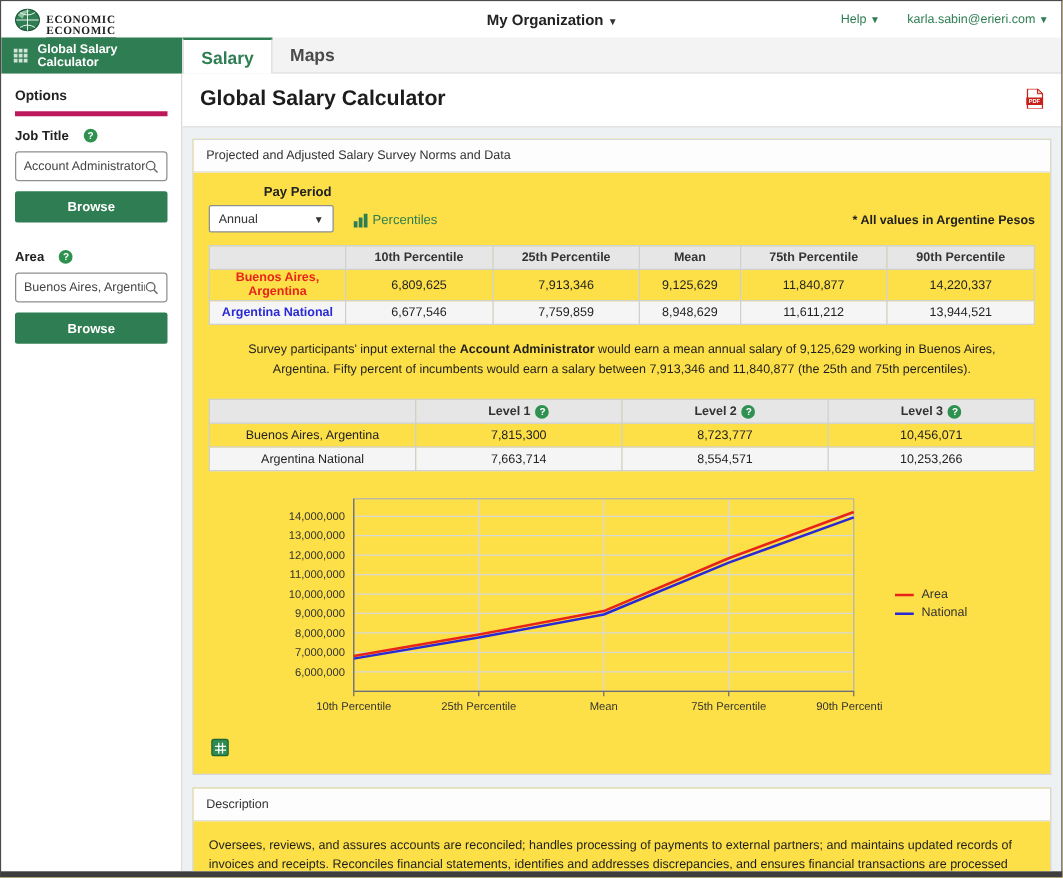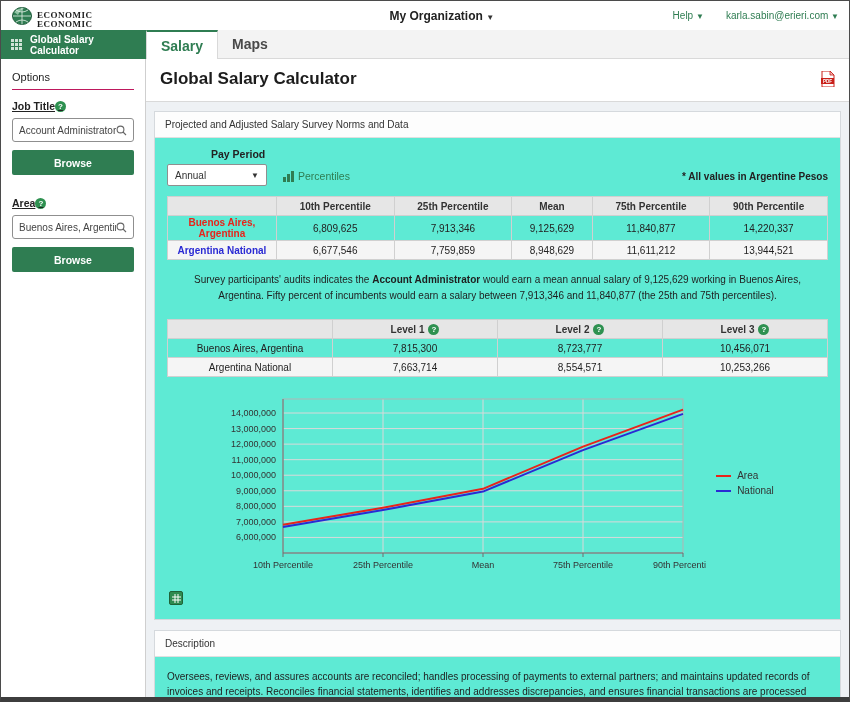--- a/index.html
+++ b/index.html
@@ -26,37 +26,37 @@
   .waffle { display:grid; grid-template-columns:repeat(3,3px); grid-gap:1px; }
   .waffle span { width:3px; height:3px; background:#cfe3d6; }
   .tabs { flex:1; background:#f3f3f3; border-bottom:1px solid #d9d9d9; display:flex; align-items:stretch; }
   .tab { padding:0 14px; display:flex; align-items:center; font-size:14px; font-weight:bold; color:#4a4a4a; cursor:pointer; }
   .tab.active { background:#fff; color:var(--green,#2f7d52); border-top:2px solid var(--green,#2f7d52);
                 border-left:1px solid #d9d9d9; border-right:1px solid #d9d9d9; margin-bottom:-1px; }
 
   
   .content { flex:1; display:flex; min-height:0; }
   .sidebar { width:145px; background:#fff; border-right:1px solid #cfcfcf; padding:12px 11px; flex:0 0 auto; }
-  .options-title { font-size:11px; font-weight:normal; color:#222; border-bottom:1px solid #be185d; padding-bottom:6px; margin-bottom:10px; }
-  .field-label { font-size:10.5px; font-weight:bold; color:#222; margin:8px 0 6px; display:flex; align-items:center; gap:0;text-decoration:underline; }
+  .options-title { font-size:11px; font-weight:bold; color:#222; border-bottom:4px solid #be185d; padding-bottom:6px; margin-bottom:10px; }
+  .field-label { font-size:10.5px; font-weight:bold; color:#222; margin:8px 0 6px; display:flex; align-items:flex-start; gap:12px; }
   .help-icon { width:11px; height:11px; border-radius:50%; background:#2e9150; color:#fff; font-size:8px; font-weight:bold;
                display:inline-flex; align-items:center; justify-content:center; flex:0 0 auto; }
   .search-box { display:flex; align-items:center; border:1px solid #8f8f8f; border-radius:3px; height:24px; padding:0 6px; background:#fff; }
   .search-box input { border:0; outline:0; flex:1; font-size:10px; color:#444; width:80px; font-family:inherit; }
   .browse-btn { width:100%; height:25px; background:var(--green,#2f7d52); color:#fff; border:0; border-radius:2px;
                 font-size:10.5px; font-weight:bold; margin-top:8px; cursor:pointer; font-family:inherit; }
   .area-group { margin-top:22px; }
 
   .main { flex:1; background:#eef1f4; display:flex; flex-direction:column; min-width:0; }
   .title-strip { background:#fff; border-bottom:1px solid #d9d9d9; padding:10px 14px 12px; display:flex; align-items:center; justify-content:space-between; }
   .page-title { font-size:17px; font-weight:bold; color:#1c1c1c; }
   .pdf-icon { width:15px; height:16px; position:relative; cursor:pointer; }
 
   .main-scroll { flex:1; padding:9px 8px; overflow:hidden; }
-  .panel { background:#5eead4; border:1px solid #d5d9dd; margin-bottom:10px; }
+  .panel { background:#fde047; border:1px solid #d5d9dd; margin-bottom:10px; }
   .panel-header { padding:7px 10px; font-size:10px; color:#333; border-bottom:1px solid #e0e0e0; background:#fdfdfd; }
   .panel-body { padding:10px 12px; }
 
   .controls-row { display:flex; align-items:flex-end; justify-content:space-between; margin-bottom:10px; }
   .pay-period-label { font-size:10.5px; font-weight:bold; color:#222; margin-bottom:4px;padding-left:44px; }
   .select-box { width:100px; height:22px; border:1px solid #8f8f8f; border-radius:2px; display:flex; align-items:center;
                 justify-content:space-between; padding:0 7px; font-size:10px; color:#333; background:#fff; cursor:pointer;gap:24px; }
   .controls-left { display:flex; align-items:flex-end; gap:16px; }
   .percentiles-link { display:flex; align-items:flex-end; gap:4px; color:var(--green,#2f7d52); font-size:10.5px; cursor:pointer; padding-bottom:4px; }
   .bar-icon { display:inline-flex; align-items:flex-end; gap:1px; }
@@ -241,21 +241,21 @@
                   <td class="lbl-blue">Argentina National</td>
                   <td>6,677,546</td>
                   <td>7,759,859</td>
                   <td>8,948,629</td>
                   <td>11,611,212</td>
                   <td>13,944,521</td>
                 </tr>
               </tbody>
             </table>
 
-            <p class="summary"><span>Survey participants' audits indicates the </span><b>Account Administrator</b><span> would earn a mean annual salary of 9,125,629 working in Buenos Aires, Argentina. Fifty percent of incumbents would earn a salary between 7,913,346 and 11,840,877 (the 25th and 75th percentiles).</span></p>
+            <p class="summary"><span>Survey participants' input external the </span><b>Account Administrator</b><span> would earn a mean annual salary of 9,125,629 working in Buenos Aires, Argentina. Fifty percent of incumbents would earn a salary between 7,913,346 and 11,840,877 (the 25th and 75th percentiles).</span></p>
 
             <div class="lvl-wrap">
               <table class="lvl-table">
                 <thead>
                   <tr>
                     <th></th>
                     <th><span class="th-help">
                           <span>Level 1</span>
                           <span class="help-icon">?</span>
                         </span></th>

